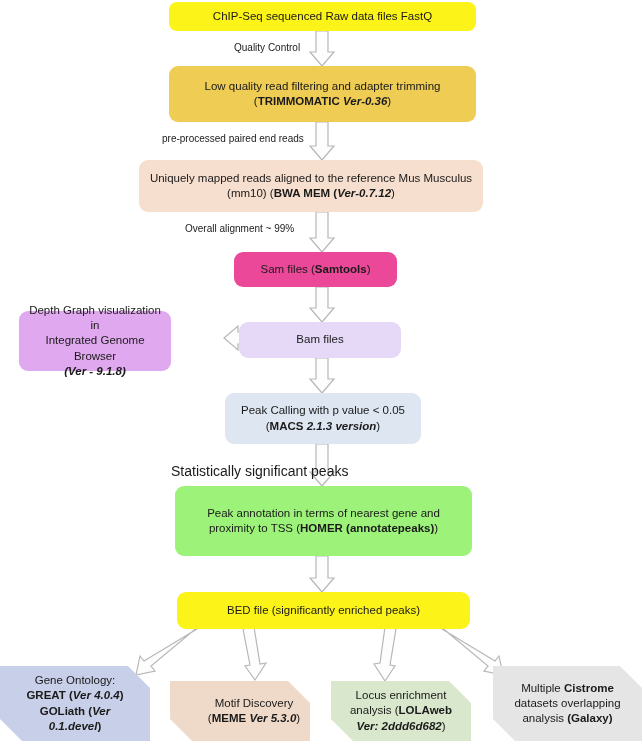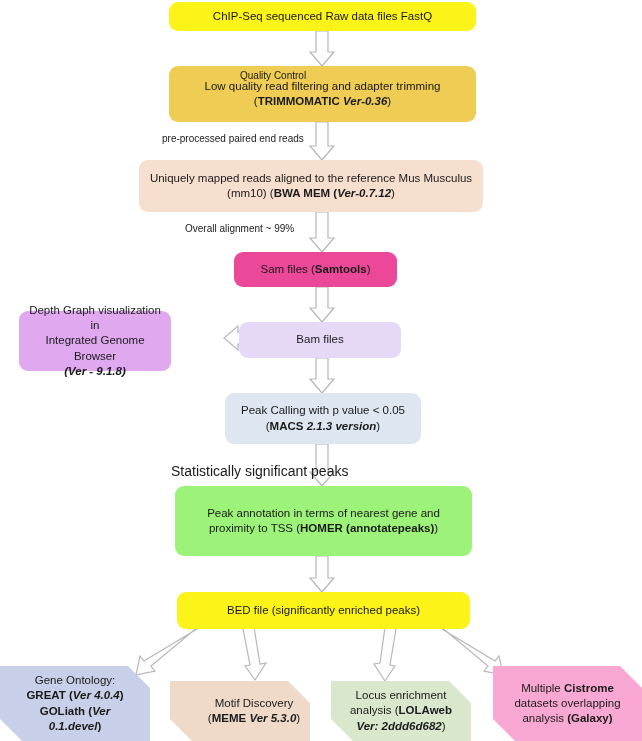--- a/index.html
+++ b/index.html
@@ -63,21 +63,21 @@
     <polygon class="arw" points="316,444 328,444 328,472 334,472 322,486 310,472 316,472"></polygon>
 
     <polygon class="arw" points="316,556 328,556 328,578 334,578 322,592 310,578 316,578"></polygon>
 
     <polygon class="arw" points="197,629 205,621 151,666 155,671 136,675 140,656 144,661"></polygon>
     <polygon class="arw" points="243,629 254,627 260,664 266,663 255,680 245,666 250,665"></polygon>
     <polygon class="arw" points="385,627 396,629 390,665 395,666 385,681 374,664 380,663"></polygon>
     <polygon class="arw" points="434,621 442,629 495,661 499,656 503,675 484,671 488,666"></polygon>
   </svg>
 
-  <div class="node rounded" style="left:169px;top:2px;width:307px;height:29px;background:#FCF318;">
+  <div class="node rounded" style="left:169px;top:2px;width:307px;height:29px;background:#FCF318;border-radius:8px;">
     <span>ChIP-Seq sequenced Raw data files FastQ</span>
   </div>
 
   <div class="node rounded" style="left:169px;top:66px;width:307px;height:56px;background:#EFCC54;">
     <span>
       <span>Low quality read filtering and adapter trimming</span><br>
       <span>(</span><b>TRIMMOMATIC </b><i>Ver-0.36</i><span>)</span>
     </span>
   </div>
 
@@ -141,26 +141,26 @@
   </div>
 
   <div class="node clip" style="left:331px;top:681px;width:140px;height:60px;background:#D9E8CC;">
     <span>
       <span>Locus enrichment</span><br>
       <span>analysis (</span><b>LOLAweb</b><br>
       <i>Ver: 2ddd6d682</i><span>)</span>
     </span>
   </div>
 
-  <div class="node clip" style="left:493px;top:666px;width:149px;height:75px;background:#f9a8d4;">
+  <div class="node clip" style="left:493px;top:666px;width:149px;height:75px;background:#e5e5e5;">
     <span>
       <span>Multiple </span><b>Cistrome</b><br>
       <span>datasets overlapping</span><br>
       <span>analysis  </span><b>(Galaxy)</b>
     </span>
   </div>
 
-  <div class="elabel" style="left:240px;top:42px;margin-top:28px;">Quality Control</div>
+  <div class="elabel" style="left:234px;top:42px;">Quality Control</div>
   <div class="elabel" style="left:162px;top:133px;">pre-processed paired end reads</div>
   <div class="elabel" style="left:185px;top:223px;">Overall alignment ~ 99%</div>
   <div class="elabel" style="left:171px;top:463px;font-size:14px;">Statistically significant peaks</div>
 
 </div>
 
 </body></html>

